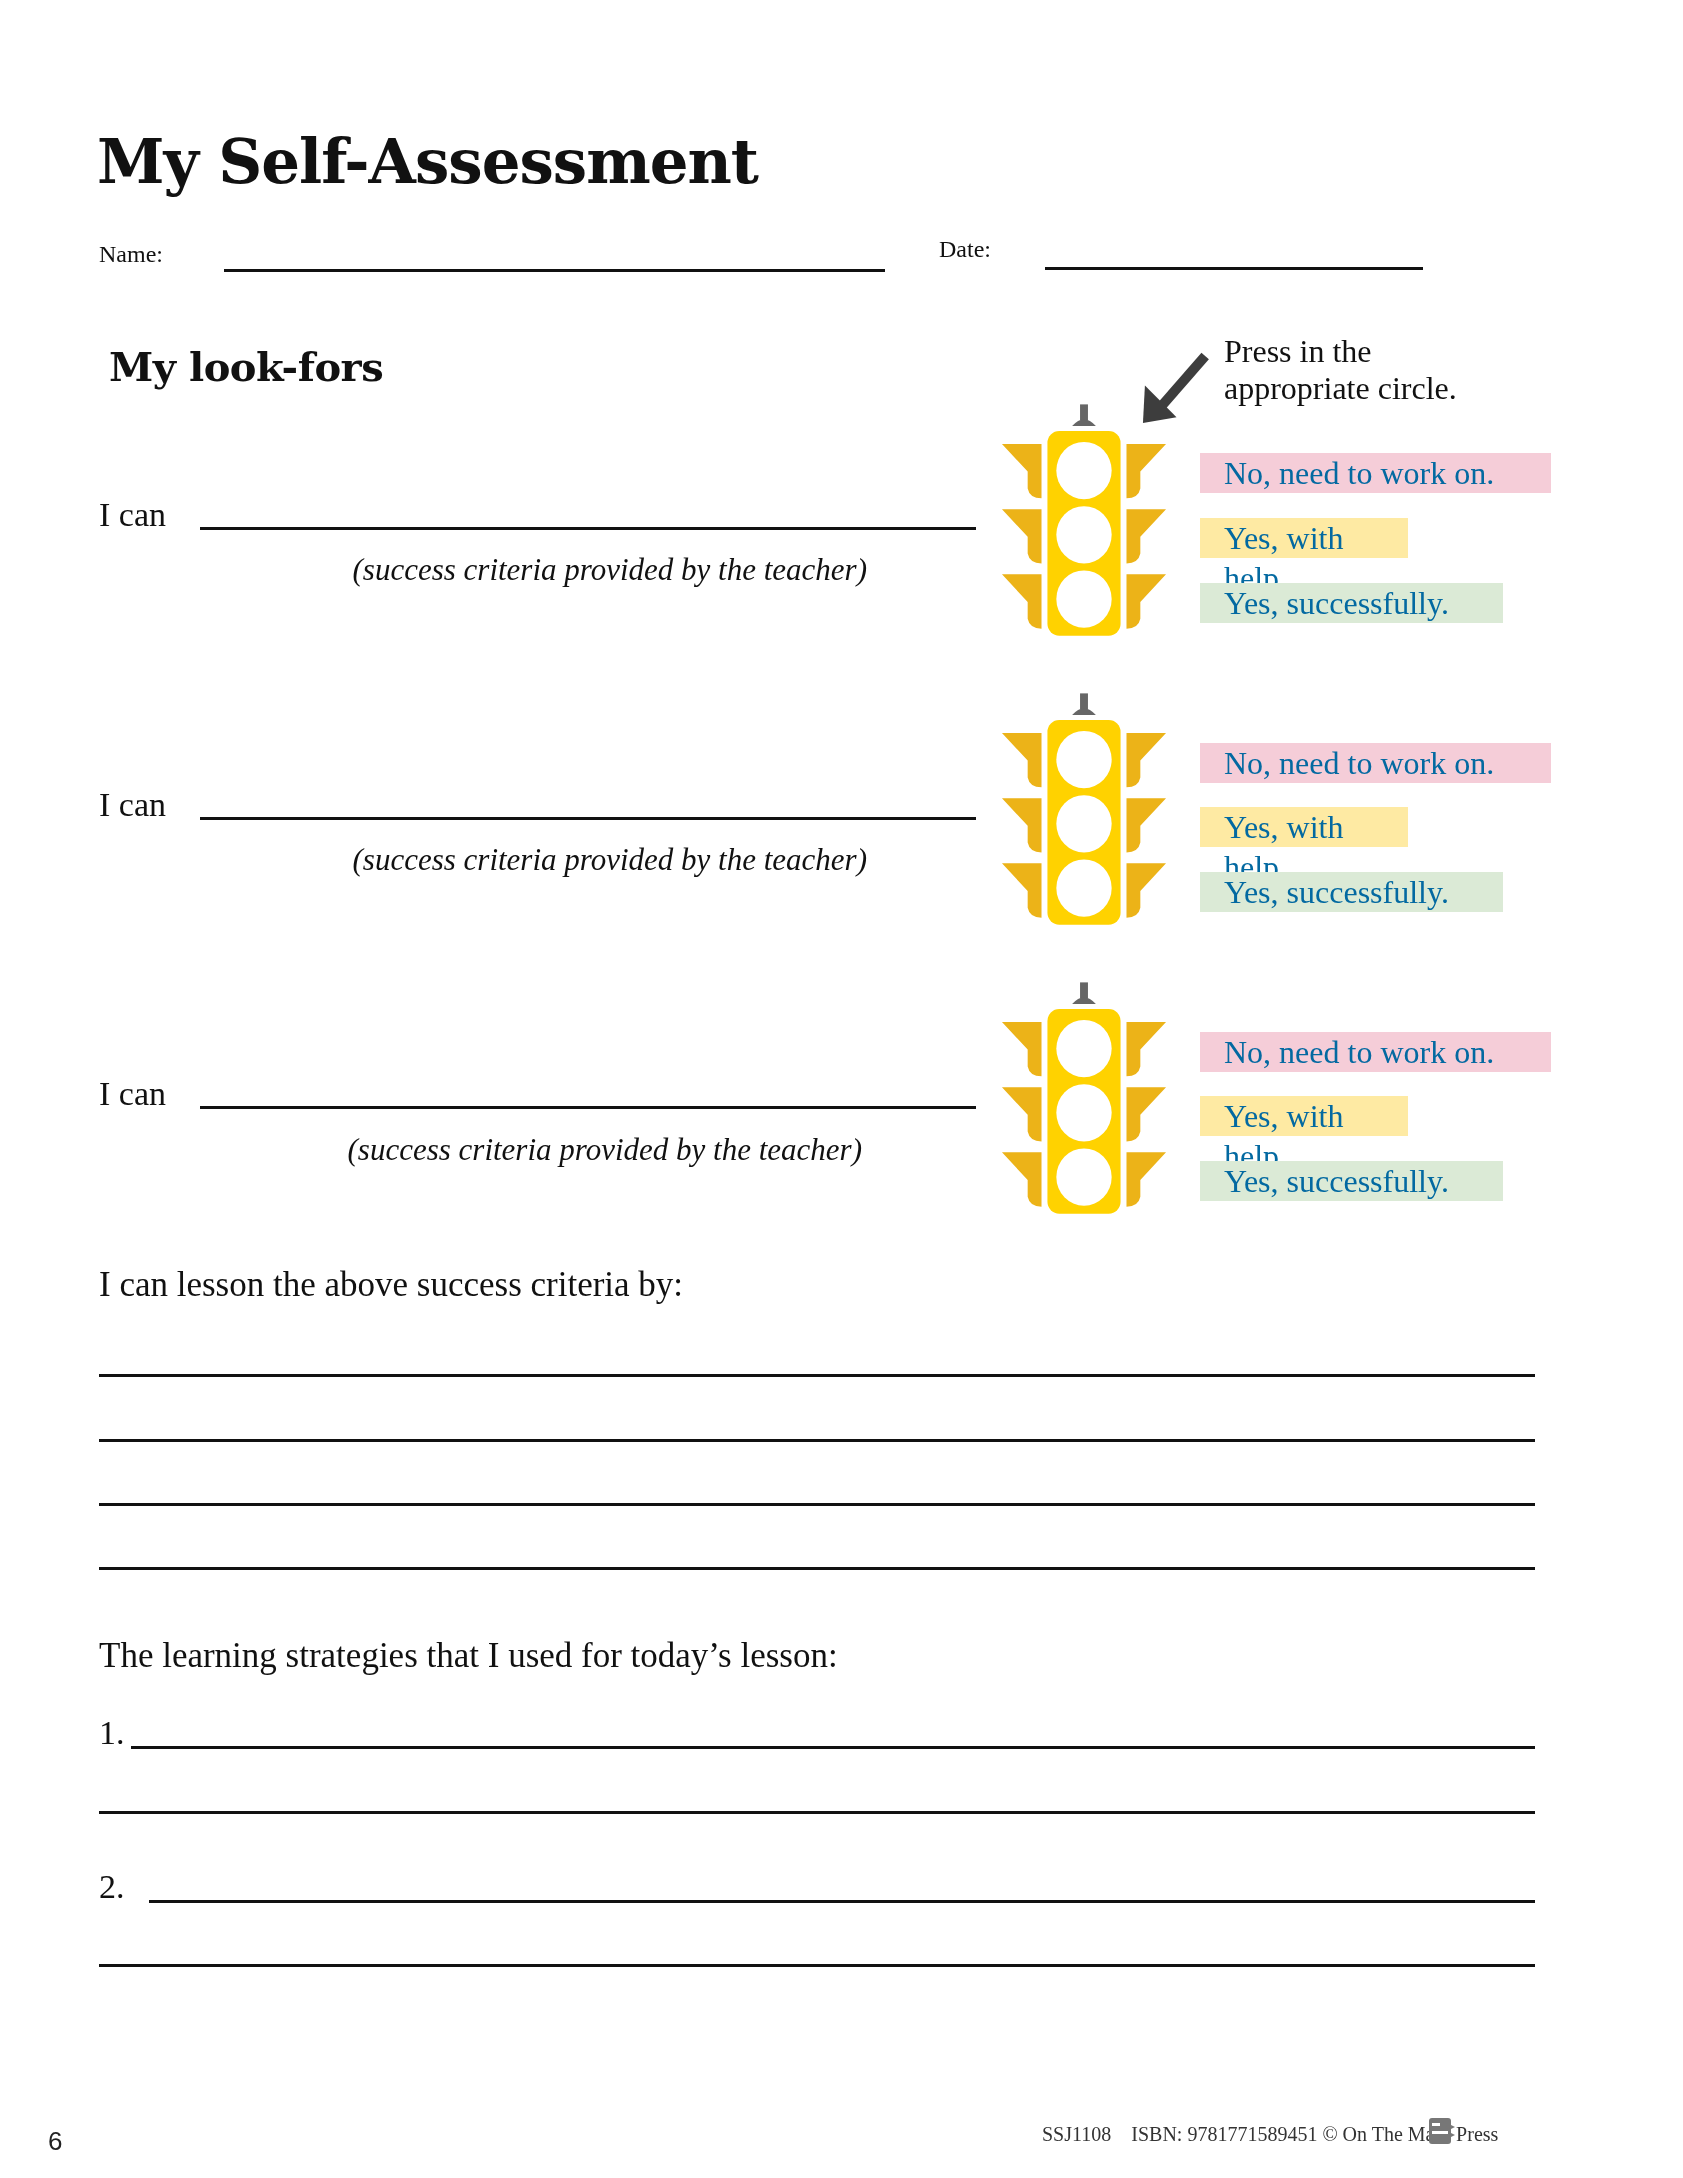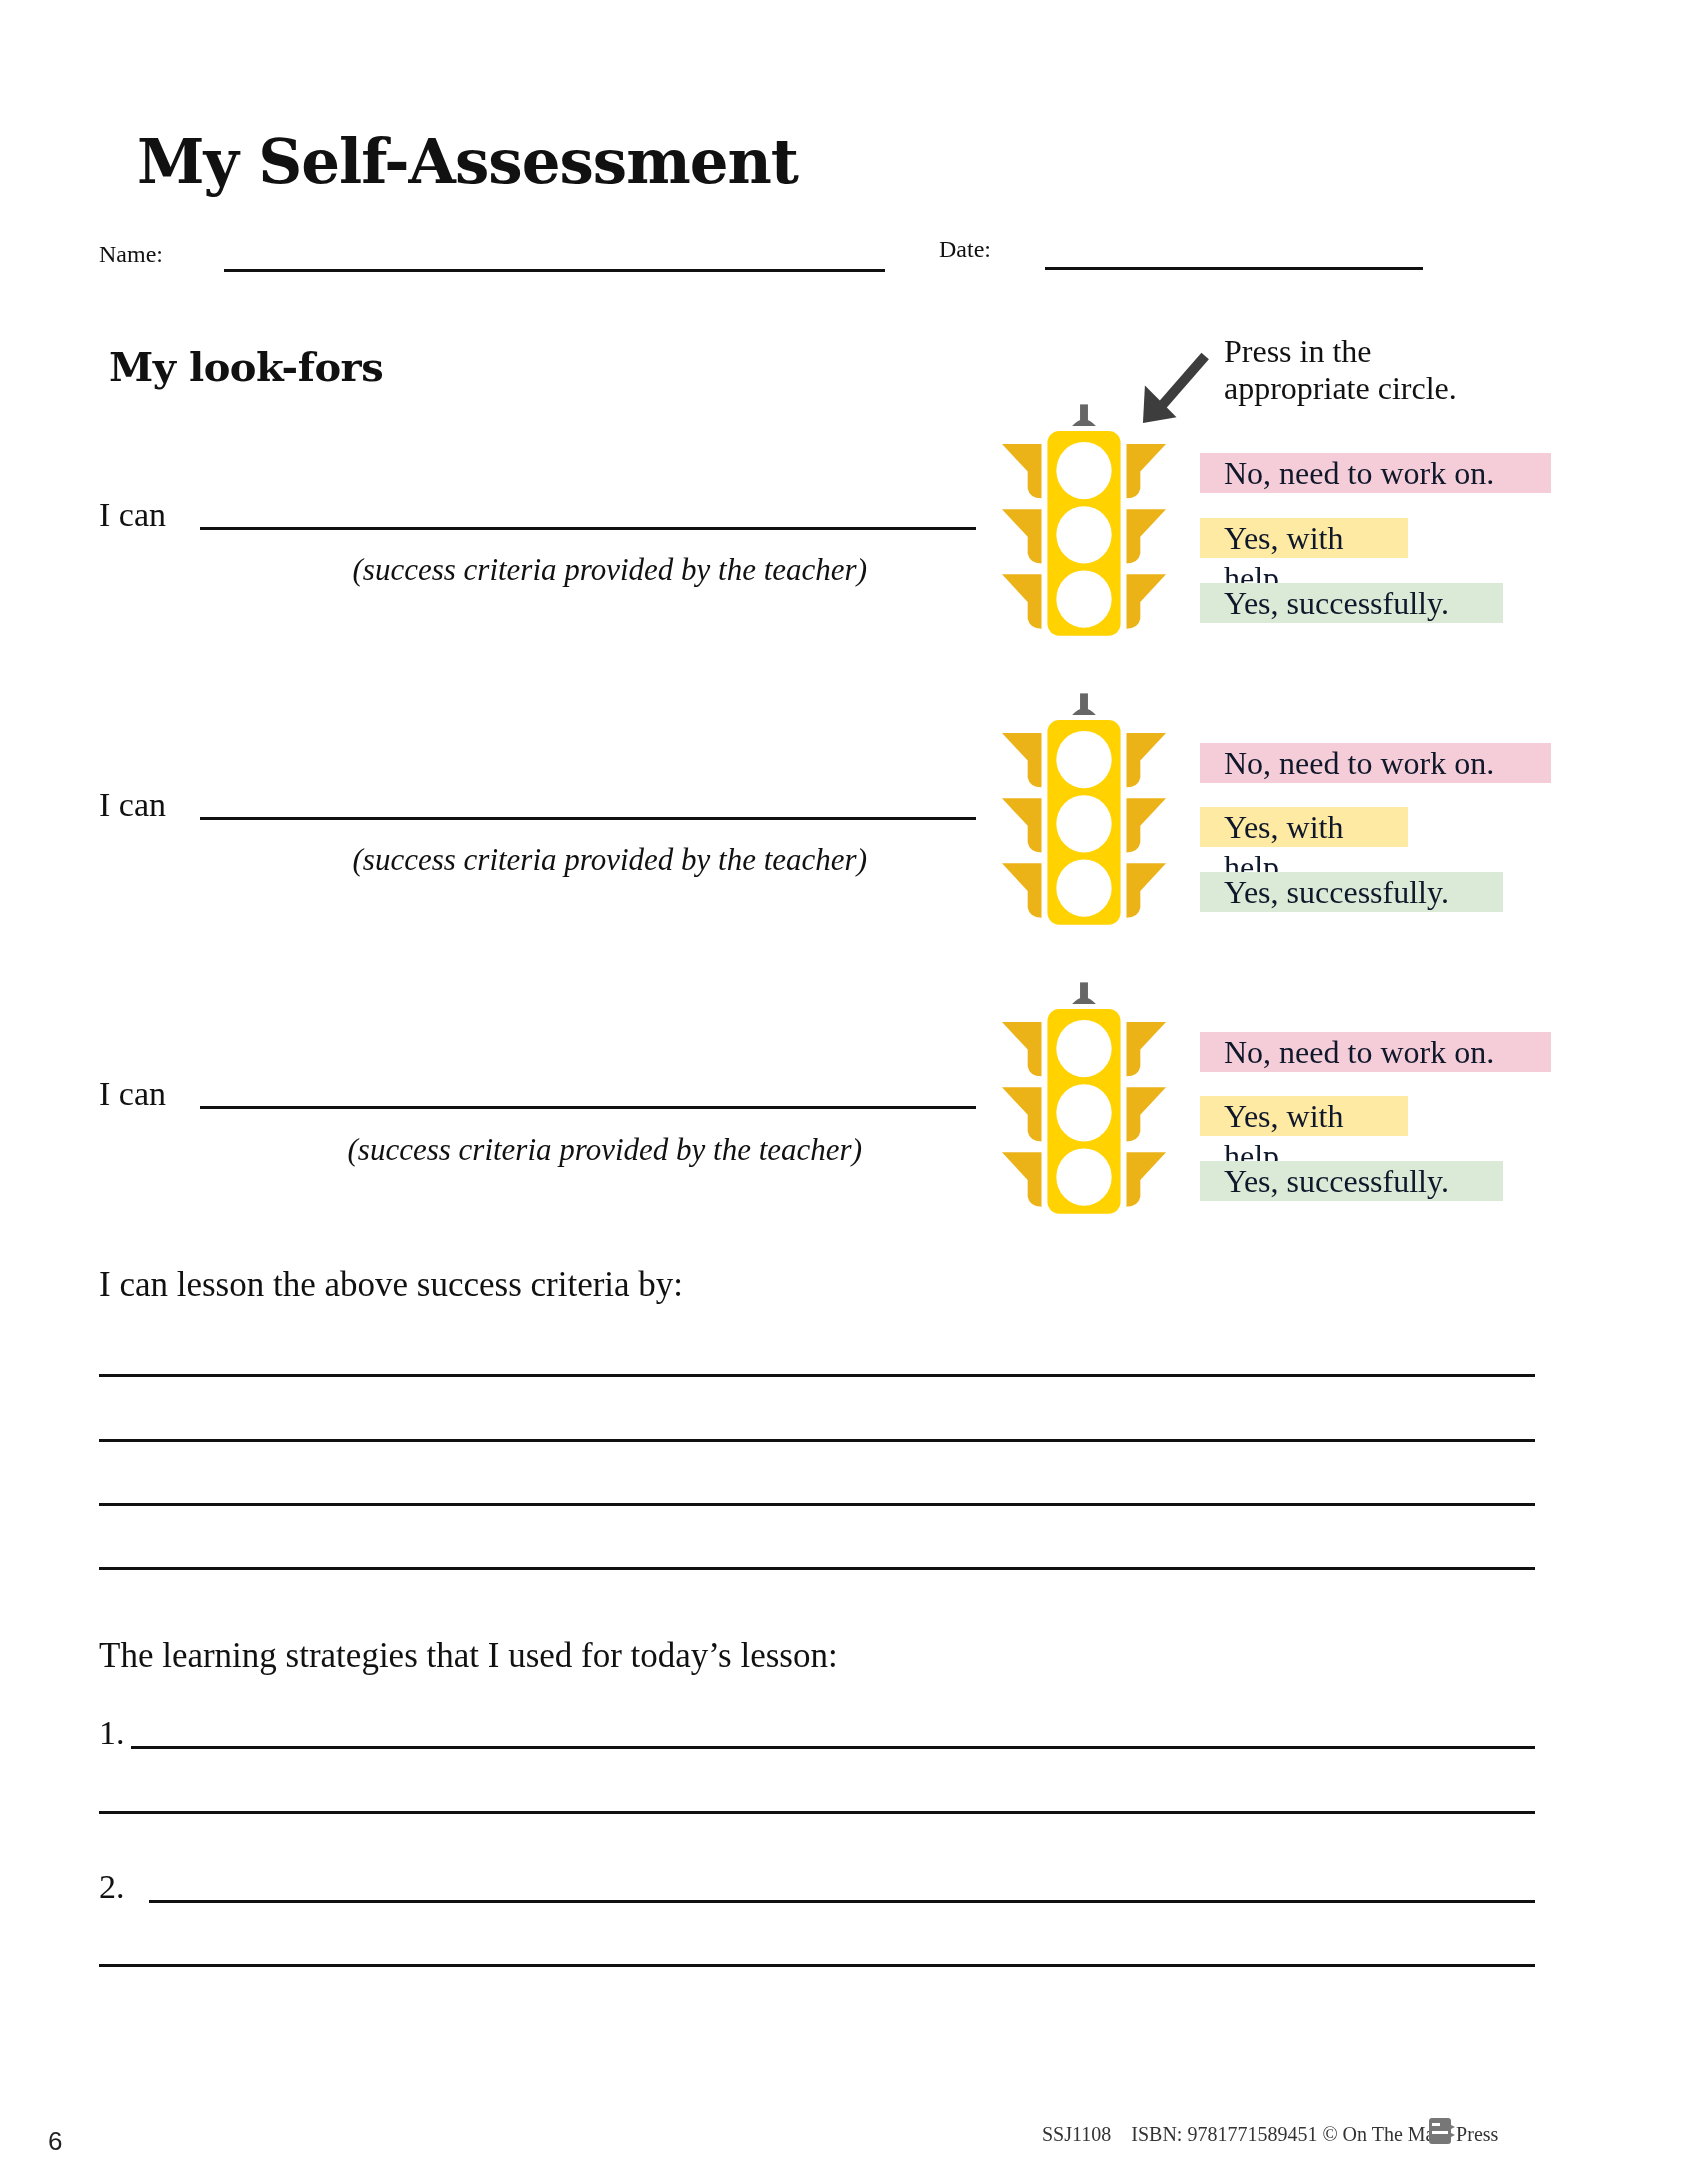--- a/index.html
+++ b/index.html
@@ -1,25 +1,25 @@
 <!DOCTYPE html>
 <html><head>
 <meta charset="utf-8">
 <style>
   html, body { margin:0; padding:0; background:#ffffff; }
   body { width:1683px; height:2178px; position:relative; overflow:hidden; font-family:"DejaVu Serif", serif; color:#111; }
   .abs { position:absolute; }
-  .title { left:97px; top:131px; font-family:"DejaVu Serif", serif; font-weight:bold; font-size:61px; letter-spacing:-1px; line-height:1;margin-left:40px; }
+  .title { left:97px; top:131px; font-family:"DejaVu Serif", serif; font-weight:bold; font-size:61px; letter-spacing:-1px; line-height:1; }
   .field-label { font-family:"Liberation Serif", serif; font-size:24px; line-height:1; }
   .rule { position:absolute; height:3px; background:#111; }
   .h2 { left:99px; top:347px; font-family:"DejaVu Serif", serif; font-weight:bold; font-size:40px; letter-spacing:-0.5px; line-height:1;margin-left:10px; }
   .hint { left:1224px; top:333px; font-family:"Liberation Serif", serif; font-size:32px; line-height:37px; }
   .ican { font-family:"Liberation Serif", serif; font-size:34px; line-height:1;text-align:right; }
   .caption { font-family:"Liberation Serif", serif; font-style:italic; font-size:31px; line-height:1; width:614px; text-align:right; }
-  .opt { position:absolute; left:1200px; height:40px; font-family:"Liberation Serif", serif; font-size:32px; line-height:40px; padding-left:24px; box-sizing:border-box; color:#0f172a; }
+  .opt { position:absolute; left:1200px; height:40px; font-family:"Liberation Serif", serif; font-size:32px; line-height:40px; padding-left:24px; box-sizing:border-box; color:#0369a1; }
   .section-label { font-family:"Liberation Serif", serif; font-size:35px; line-height:1; }
   .num { font-family:"Liberation Serif", serif; font-size:34px; line-height:1; }
   .footer-page { left:48px; top:2126px; font-family:"Liberation Sans", sans-serif; font-size:26px; color:#222; }
   .footer-text { left:1042px; top:2123px; font-family:"Liberation Serif", serif; font-size:20px; color:#333; white-space:pre; }
   .light { position:absolute; left:1000px; width:168px; height:233px; }
 </style>
 </head>
 <body>
 
 <div class="abs title">My Self-Assessment</div>

